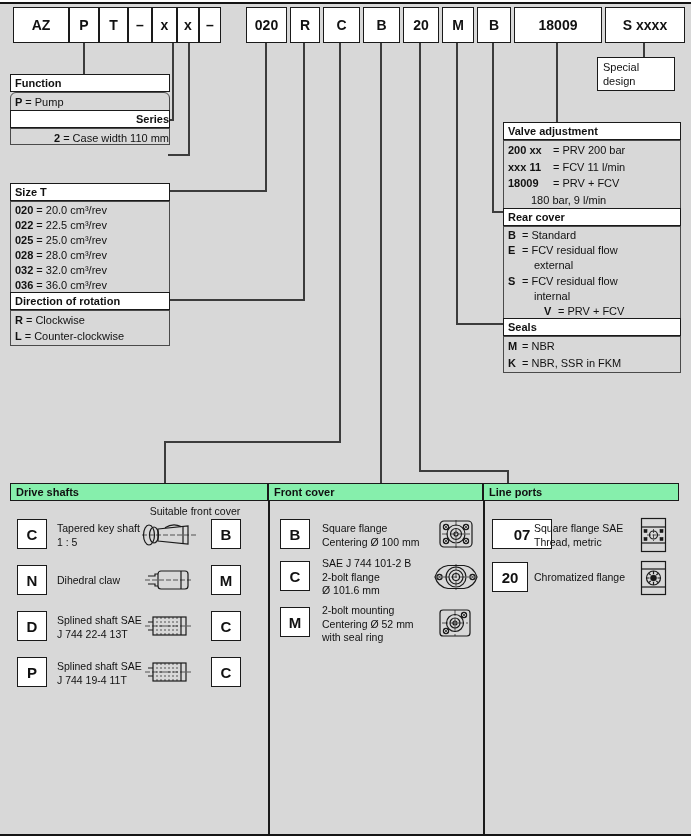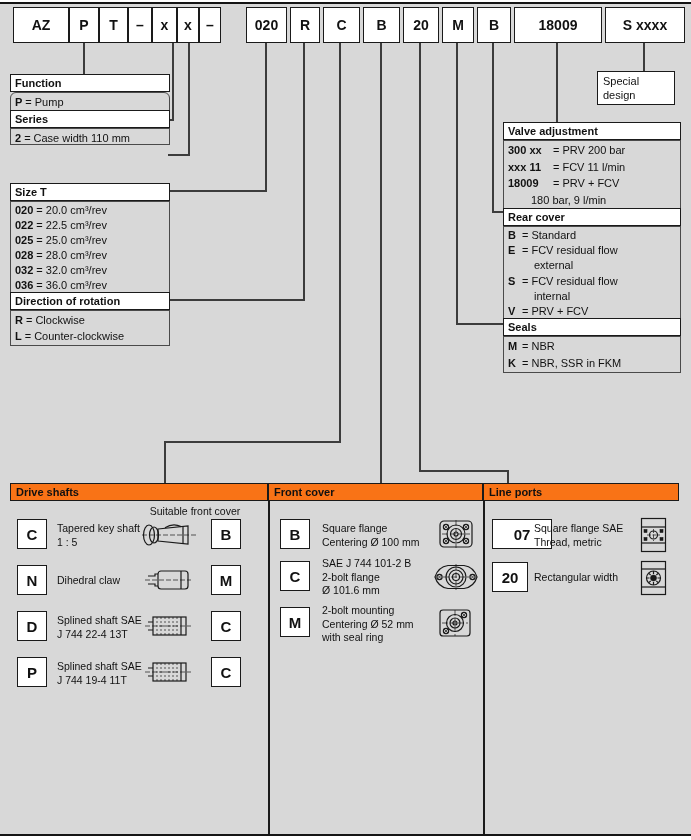--- a/index.html
+++ b/index.html
@@ -21,21 +21,21 @@
   .tb{background:#d8d8d8;border:1px solid #4a4a4a;box-sizing:border-box;padding:1px 0 0 4px;}
   .vrow{font-size:11px;white-space:nowrap;}
   .vrow b{font-weight:bold;}
   .e{margin:0 3px;}
   .lh17{line-height:15px;padding-top:1px;}
   .cont{white-space:nowrap;font-size:11px;}
   
   .sbox{position:absolute;background:#fff;border:1.5px solid #1a1a1a;box-sizing:border-box;
         font-size:11px;line-height:14px;padding:2px 5px;}
   
-  .sech{position:absolute;height:18px;background:#f97316;border:1.5px solid #1a1a1a;
+  .sech{position:absolute;height:18px;background:#86efac;border:1.5px solid #1a1a1a;
         box-sizing:border-box;font-weight:bold;font-size:11px;line-height:15px;padding:1px 0 0 5px;}
   .lbox{position:absolute;width:30px;height:30px;background:#fff;border:1.5px solid #1a1a1a;
         box-sizing:border-box;display:flex;align-items:center;justify-content:center;
         font-weight:bold;font-size:15px;}
   .rlabel{position:absolute;font-size:10.5px;line-height:13.5px;white-space:nowrap;}
   .smalllab{position:absolute;font-size:10.5px;text-align:center;}
   .icon{position:absolute;}
   svg{display:block;}
   .st{stroke:#1a1a1a;fill:none;stroke-width:1.2;}
   .stf{stroke:#1a1a1a;fill:#1a1a1a;stroke-width:.6;}
@@ -89,21 +89,21 @@
   <div class="hl" style="left:492px;top:211px;width:13px;"></div>
   <div class="vl" style="left:556px;top:43px;height:81px;"></div>
   <div class="vl" style="left:643px;top:43px;height:30px;"></div>
 
   <div class="tbl" style="left:10px;top:74px;width:160px;">
     <div class="th">Function</div>
     <div class="tb" style="height:31px;border-radius:6px;">
       <div class="vrow lh17"><b>P</b><span class="e">=</span><span>Pump</span></div>
     </div>
   </div>
-  <div class="tbl" style="left:10px;top:110px;width:160px;">
+  <div class="tbl" style="left:10px;top:110px;width:160px;text-align:right;">
     <div class="th">Series</div>
     <div class="tb" style="height:17px;">
       <div class="vrow lh17"><b>2</b><span class="e">=</span><span>Case width 110 mm</span></div>
     </div>
   </div>
   <div class="tbl" style="left:10px;top:183px;width:160px;">
     <div class="th">Size T</div>
     <div class="tb" style="height:92px;">
       <div class="vrow" style="line-height:15px;"><b>020</b><span class="e">=</span><span>20.0 cm³/rev</span></div>
       <div class="vrow" style="line-height:15px;"><b>022</b><span class="e">=</span><span>22.5 cm³/rev</span></div>
@@ -114,44 +114,44 @@
     </div>
   </div>
   <div class="tbl" style="left:10px;top:292px;width:160px;">
     <div class="th">Direction of rotation</div>
     <div class="tb" style="height:36px;">
       <div class="vrow" style="line-height:16px;"><b>R</b><span class="e">=</span><span>Clockwise</span></div>
       <div class="vrow" style="line-height:16px;"><b>L</b><span class="e">=</span><span>Counter-clockwise</span></div>
     </div>
   </div>
 
-  <div class="sbox" style="left:597px;top:71px;width:78px;height:34px;">
+  <div class="sbox" style="left:597px;top:57px;width:78px;height:34px;">
     <div>Special</div>
     <div>design</div>
   </div>
 
   <div class="tbl" style="left:503px;top:122px;width:178px;">
     <div class="th">Valve adjustment</div>
     <div class="tb" style="height:70px;">
-      <div class="vrow" style="line-height:16.5px;"><b style="display:inline-block;min-width:42px;">300 xx</b><span class="e">=</span><span>PRV 200 bar</span></div>
+      <div class="vrow" style="line-height:16.5px;"><b style="display:inline-block;min-width:42px;">200 xx</b><span class="e">=</span><span>PRV 200 bar</span></div>
       <div class="vrow" style="line-height:16.5px;"><b style="display:inline-block;min-width:42px;">xxx 11</b><span class="e">=</span><span>FCV 11 l/min</span></div>
       <div class="vrow" style="line-height:16.5px;"><b style="display:inline-block;min-width:42px;">18009</b><span class="e">=</span><span>PRV + FCV</span></div>
       <div class="cont" style="line-height:16.5px;margin-left:23px;">180 bar, 9 l/min</div>
     </div>
   </div>
 
   <div class="tbl" style="left:503px;top:208px;width:178px;">
     <div class="th">Rear cover</div>
     <div class="tb" style="height:94px;">
       <div class="vrow" style="line-height:15.2px;"><b style="display:inline-block;min-width:11px;">B</b><span class="e">=</span><span>Standard</span></div>
       <div class="vrow" style="line-height:15.2px;"><b style="display:inline-block;min-width:11px;">E</b><span class="e">=</span><span>FCV residual flow</span></div>
       <div class="cont" style="line-height:15.2px;margin-left:26px;">external</div>
       <div class="vrow" style="line-height:15.2px;"><b style="display:inline-block;min-width:11px;">S</b><span class="e">=</span><span>FCV residual flow</span></div>
       <div class="cont" style="line-height:15.2px;margin-left:26px;">internal</div>
-      <div class="vrow" style="line-height:15.2px;"><b style="display:inline-block;min-width:11px;">V</b><span class="e">=</span><span>PRV + FCV</span></div>
+      <div class="vrow" style="line-height:15.2px;margin-left:36px;"><b style="display:inline-block;min-width:11px;">V</b><span class="e">=</span><span>PRV + FCV</span></div>
     </div>
   </div>
 
   <div class="tbl" style="left:503px;top:318px;width:178px;">
     <div class="th">Seals</div>
     <div class="tb" style="height:37px;">
       <div class="vrow" style="line-height:16.5px;"><b style="display:inline-block;min-width:11px;">M</b><span class="e">=</span><span>NBR</span></div>
       <div class="vrow" style="line-height:16.5px;"><b style="display:inline-block;min-width:11px;">K</b><span class="e">=</span><span>NBR, SSR in FKM</span></div>
     </div>
   </div>
@@ -305,21 +305,21 @@
       <path class="thin" d="M13.5 12 V24 M7 18 H20" stroke-dasharray="4 1.5"></path>
       <rect class="stf" x="4" y="12.5" width="3" height="3"></rect>
       <rect class="stf" x="20" y="12.5" width="3" height="3"></rect>
       <rect class="stf" x="4" y="20.5" width="3" height="3"></rect>
       <rect class="stf" x="20" y="20.5" width="3" height="3"></rect>
     </svg>
   </div>
 
   <div class="lbox" style="left:492px;top:562px;width:36px;">20</div>
   <div class="rlabel" style="left:534px;top:571px;">
-    <div>Rectangular width</div>
+    <div>Chromatized flange</div>
   </div>
   <div class="icon" style="left:640px;top:560px;">
     <svg width="27" height="36" viewBox="0 0 27 36">
       <rect class="st" x="1.5" y="1.5" width="24" height="33"></rect>
       <line class="st" x1="1.5" y1="9" x2="25.5" y2="9"></line>
       <line class="st" x1="1.5" y1="27" x2="25.5" y2="27"></line>
       <circle class="st" cx="13.5" cy="18" r="7"></circle>
       <circle class="stf" cx="13.5" cy="18" r="3"></circle>
       <path class="st" d="M13.5 11 v3 M13.5 22 v3 M6.5 18 h3 M17.5 18 h3 M8.6 13.1 l2.1 2.1 M16.3 20.8 l2.1 2.1 M18.4 13.1 l-2.1 2.1 M10.7 20.8 l-2.1 2.1"></path>
     </svg>

